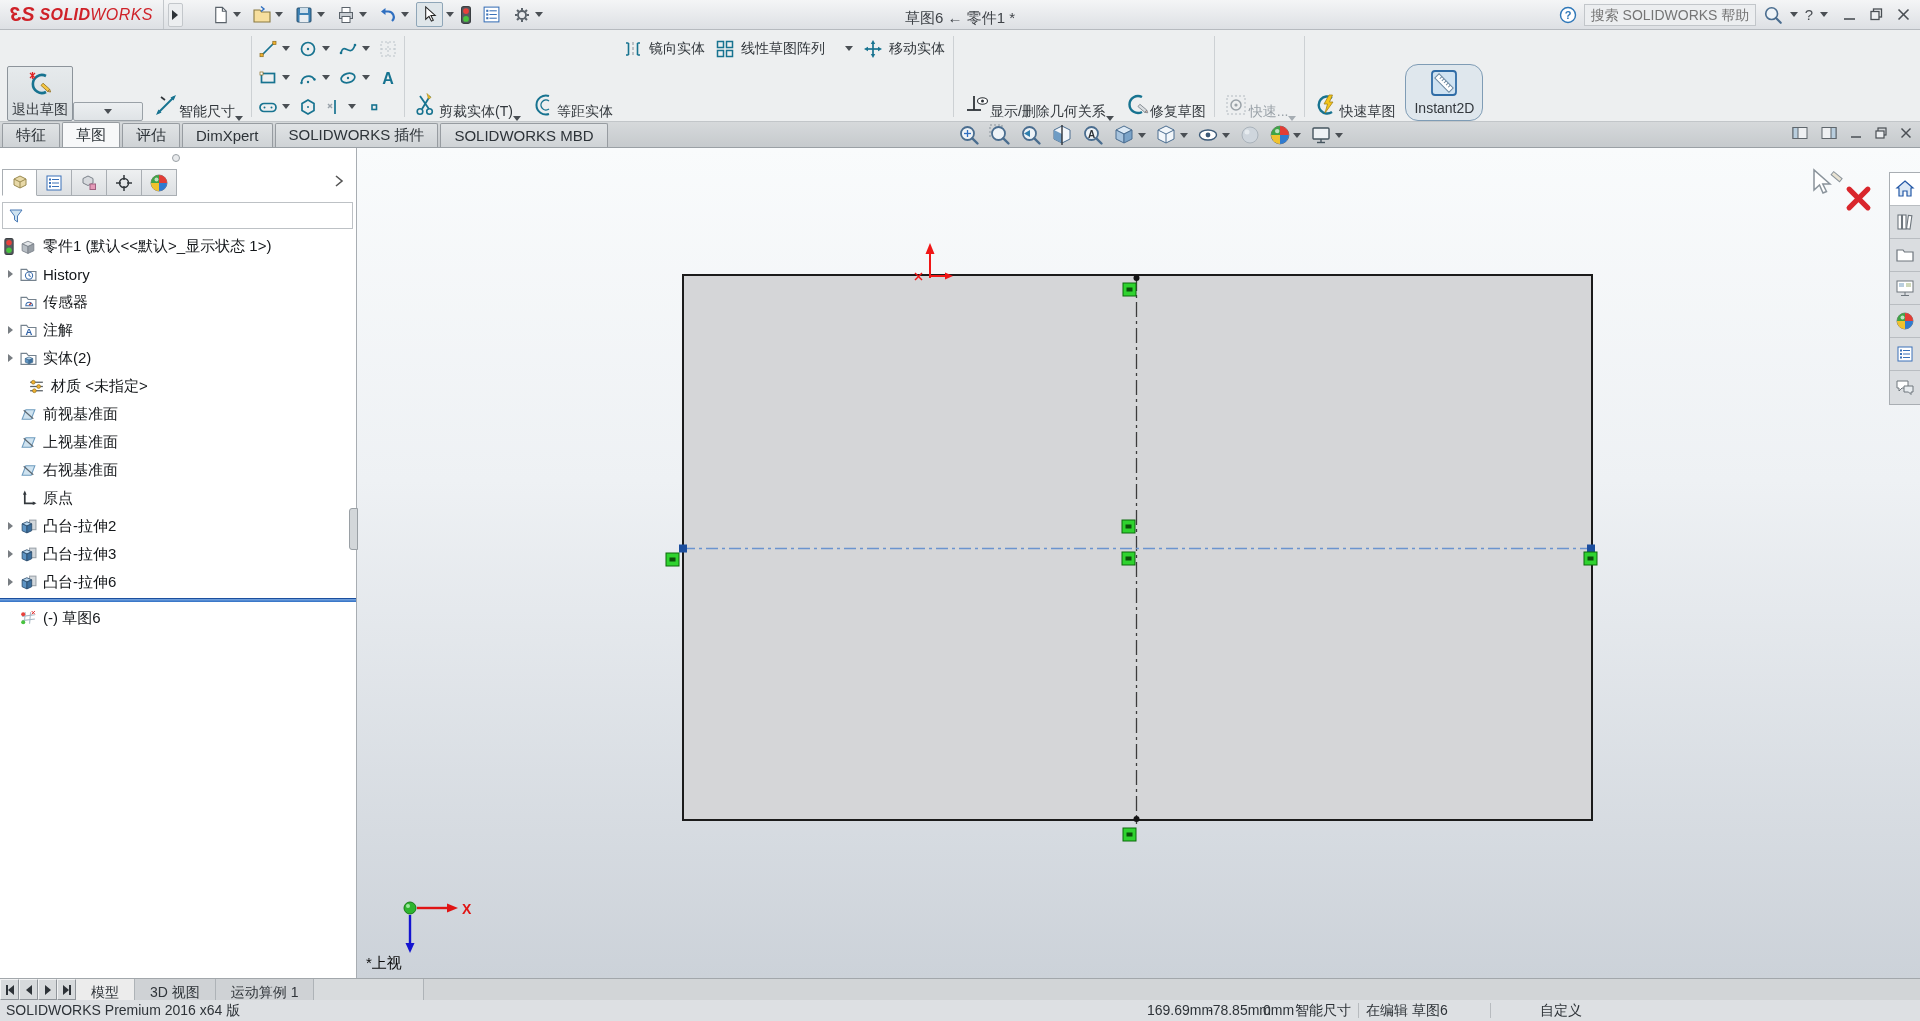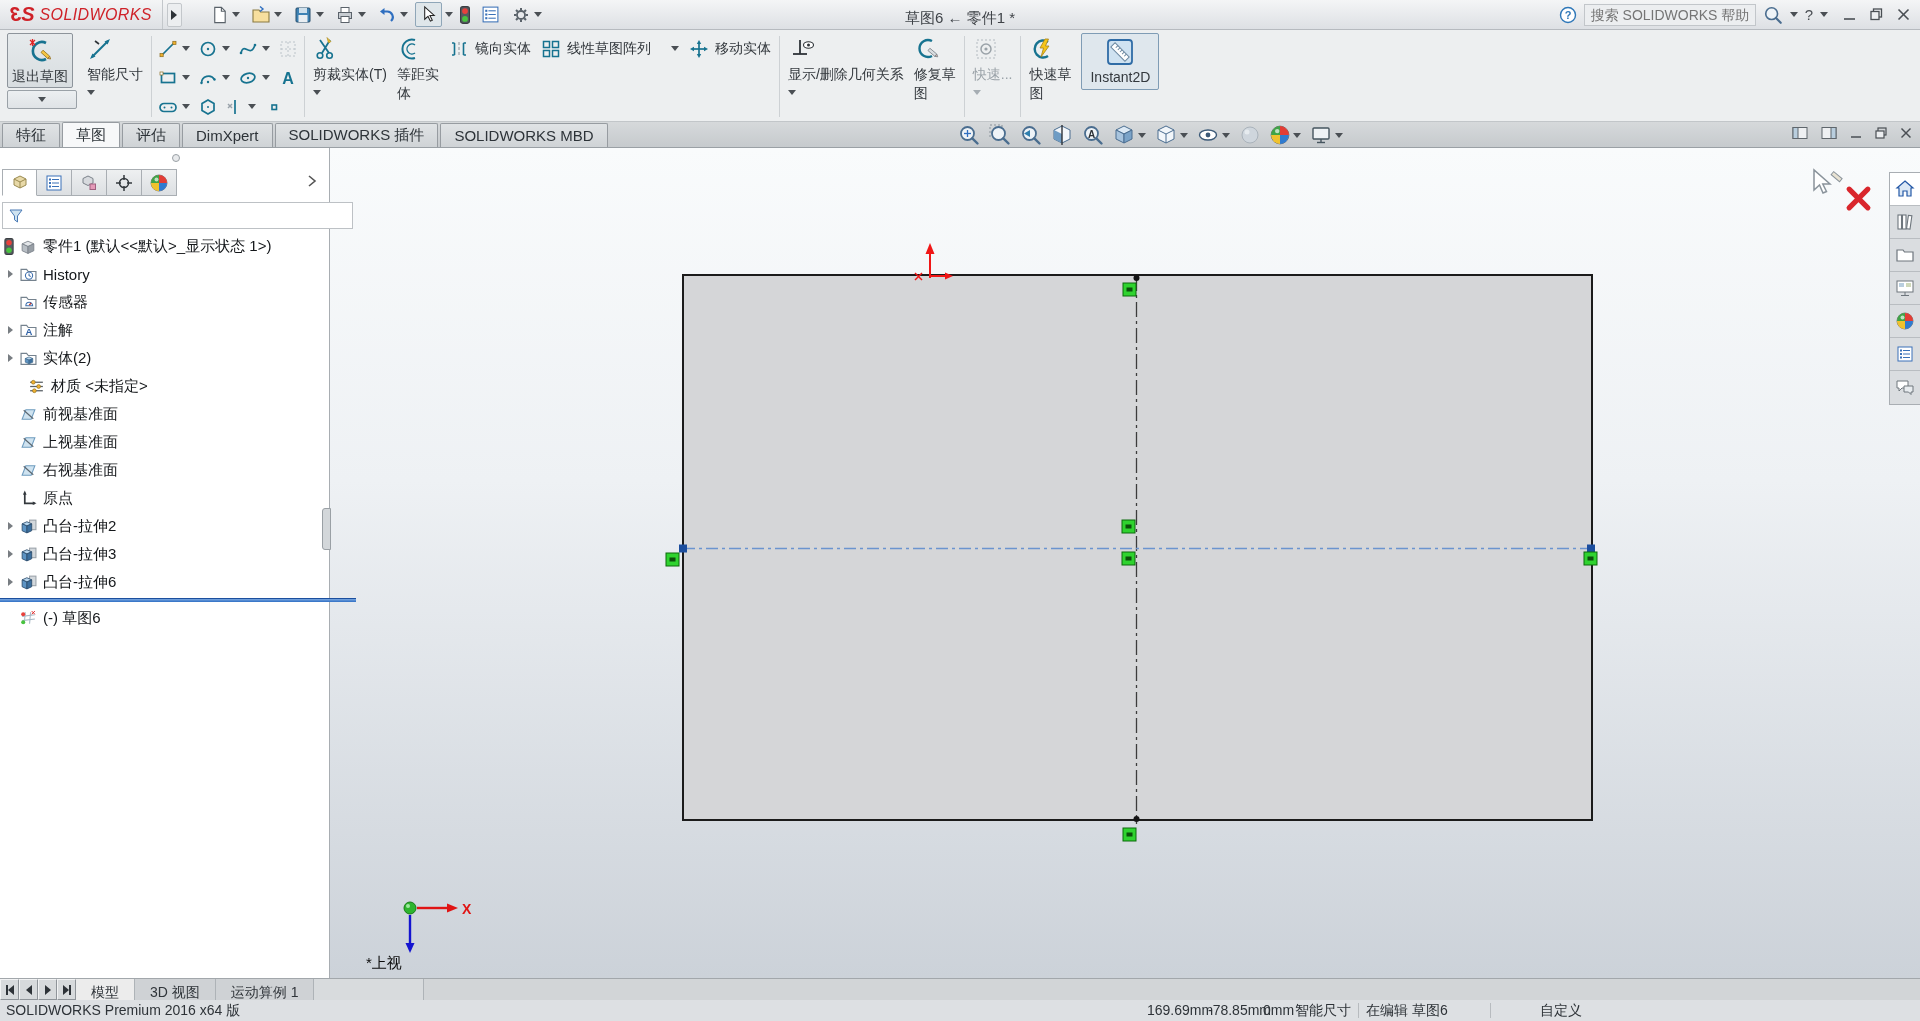--- a/index.html
+++ b/index.html
@@ -6,63 +6,63 @@
 html,body{width:1920px;height:1021px}
 body{font-family:"Liberation Sans","DejaVu Sans",sans-serif;overflow:hidden;background:#fff;color:#222;cursor:default}
 svg{display:block}
 .abs{position:absolute}
 
 .titlebar{height:30px;background:linear-gradient(#f4f5f6,#dde0e4);border-bottom:1px solid #b6babf;display:flex;align-items:center;position:relative}
 .brand{display:flex;align-items:baseline;padding:0 10px;height:100%;border-right:1px solid #c3c7cb;font-style:italic;color:#cf2128;align-items:center}
 .m3{display:inline-block;transform:scaleX(-1);font-weight:700;font-size:20px}
 .ms{font-weight:700;font-size:20px;margin-right:5px}
 .bw{font-size:16px;letter-spacing:.4px}
-.bw b{font-weight:400}
+.bw b{font-weight:700}
 .flyout{width:15px;height:24px;margin-left:4px;display:flex;align-items:center;justify-content:center;border:1px solid #c3c7cb;background:#eceef0;border-radius:2px}
 .fly{width:0;height:0;border-left:6px solid #2e3338;border-top:5px solid transparent;border-bottom:5px solid transparent}
 .qat{display:flex;align-items:center;gap:3px;margin-left:24px}
 .tb{display:flex;align-items:center;gap:3px;padding:2px 3px;border-radius:2px;border:1px solid transparent}
 .tb.pressed{border:1px solid #8fa6b8;background:#dfe6ea}
 .dd{width:0;height:0;border-left:4px solid transparent;border-right:4px solid transparent;border-top:5px solid #4a4f54}
 .dd.dis{border-top-color:#a6adb3}
 .ttl{position:absolute;left:0;right:0;top:0;height:36px;display:flex;align-items:center;justify-content:center;font-size:15px;color:#3f4348;pointer-events:none}
 .srch{margin-left:auto;display:flex;align-items:center;gap:7px;padding-right:10px;position:relative;z-index:2}
 .sbox{display:flex;align-items:center;background:#eceef0;border:1px solid #c2c6ca;height:22px;width:172px;padding:0 6px}
 .sbox input{border:none;background:transparent;outline:none;font-size:14px;color:#555;width:100%;font-family:inherit}
 .helpq{font-size:15px;color:#4a4f54}
 .winbtns{display:flex;gap:14px;align-items:center;margin-left:8px}
 
 .ribbon{height:92px;background:#edeff0;border-bottom:1px solid #c2c6c9;display:flex;align-items:stretch;padding:2px 0 0 2px}
 .rsep{width:1px;background:#cdd1d4;margin:4px 3px}
-.rbig{display:flex;flex-direction:column;align-items:flex-start;padding:1px 5px 0 5px;position:relative}
+.rbig{display:flex;flex-direction:row;align-items:flex-end;padding:1px 5px 0 5px;position:relative}
 .ric{height:32px;display:flex;align-items:center;justify-content:center}
 .rlb{font-size:14px;line-height:19px;color:#33383d;text-align:center;white-space:nowrap}
 .ddz{margin-top:6px}
 .pressedbox{border:1px solid #8d949b;background:linear-gradient(#e6eaec,#d8dde0);border-radius:2px;padding:1px 4px;display:flex;flex-direction:column;align-items:center}
 .ddstrip{width:70px;height:19px;margin-top:2px;border:1px solid #9aa1a7;background:linear-gradient(#eceff1,#dfe3e6);display:flex;align-items:center;justify-content:center;border-radius:2px}
-.activebox{border:1px solid #7f9cb5;background:#dfe7ed;border-radius:2px}
+.activebox{border:1px solid #7f9cb5;background:#dfe7ed;border-radius:13px}
 .rgrid{display:flex;flex-direction:column;padding-top:2px}
 .grow{display:flex;align-items:center;height:29px}
 .gi{width:26px;height:24px;display:flex;align-items:center;justify-content:center}
 .gdd{margin:0 5px 0 1px}
 .rcol{display:flex;padding-top:2px}
 .crow{display:flex;align-items:center;gap:6px;height:29px;font-size:14px;color:#33383d;padding:0 5px;white-space:nowrap}
 .dis, .dis .rlb{color:#9aa2a8}
 
 .tabstrip{height:26px;background:linear-gradient(#d6d9db,#c6cacd);display:flex;align-items:flex-end;padding-left:2px;position:relative;border-bottom:1px solid #9aa0a5}
 .ctab{height:24px;display:flex;align-items:center;padding:0 13px;font-size:15px;color:#2d3338;background:linear-gradient(#e0e3e5,#cfd3d6);border:1px solid #979ca1;border-bottom:none;border-radius:2px 2px 0 0;margin-right:2px}
 .ctab.act{background:#f7f8f9;height:25px}
 .hud{position:absolute;left:958px;top:1px;height:24px;display:flex;align-items:center;gap:9px}
 .hit{display:flex;align-items:center;gap:3px}
 .docctl{position:absolute;right:8px;top:4px;display:flex;align-items:center;gap:13px}
 
 .main{position:relative;height:830px;background:linear-gradient(180deg,#f9fbfc 0%,#eef1f4 40%,#ccd2d9 100%);overflow:hidden}
 .viewlabel{position:absolute;left:366px;top:806px;font-size:15px;color:#0a0a0a}
 
-.lpanel{position:absolute;left:0;top:0;width:330px;height:100%;background:#fff;border-right:1px solid #a8adb2}
+.lpanel{position:absolute;left:0;top:0;width:357px;height:100%;background:#fff;border-right:1px solid #a8adb2}
 .gripdot{position:absolute;left:172px;top:6px;width:8px;height:8px;border:1px solid #9aa0a5;border-radius:50%;background:#e8eaec}
 .ptabs{position:absolute;left:2px;top:20px;height:28px;display:flex;align-items:flex-end}
 .ptab{width:35px;height:27px;display:flex;align-items:center;justify-content:center;background:linear-gradient(#eef0f1,#dcdfe2);border:1px solid #a9aeb3;border-left-width:0}
 .ptab:first-child{border-left-width:1px}
 .ptab.act{background:#fff;border-bottom-color:#fff}
 .pchev{position:absolute;right:12px;top:26px}
 .frow{position:absolute;left:2px;top:54px;width:351px;height:27px;border:1px solid #bdc1c5;background:#fff;display:flex;align-items:center;padding-left:5px}
 .trow{position:absolute;height:24px;display:flex;align-items:center;font-size:15px;color:#14171a;white-space:nowrap}
 .tarw{width:0;height:0;border-left:5px solid #787d82;border-top:4px solid transparent;border-bottom:4px solid transparent;margin-right:7px}
 .noarw{width:12px}

